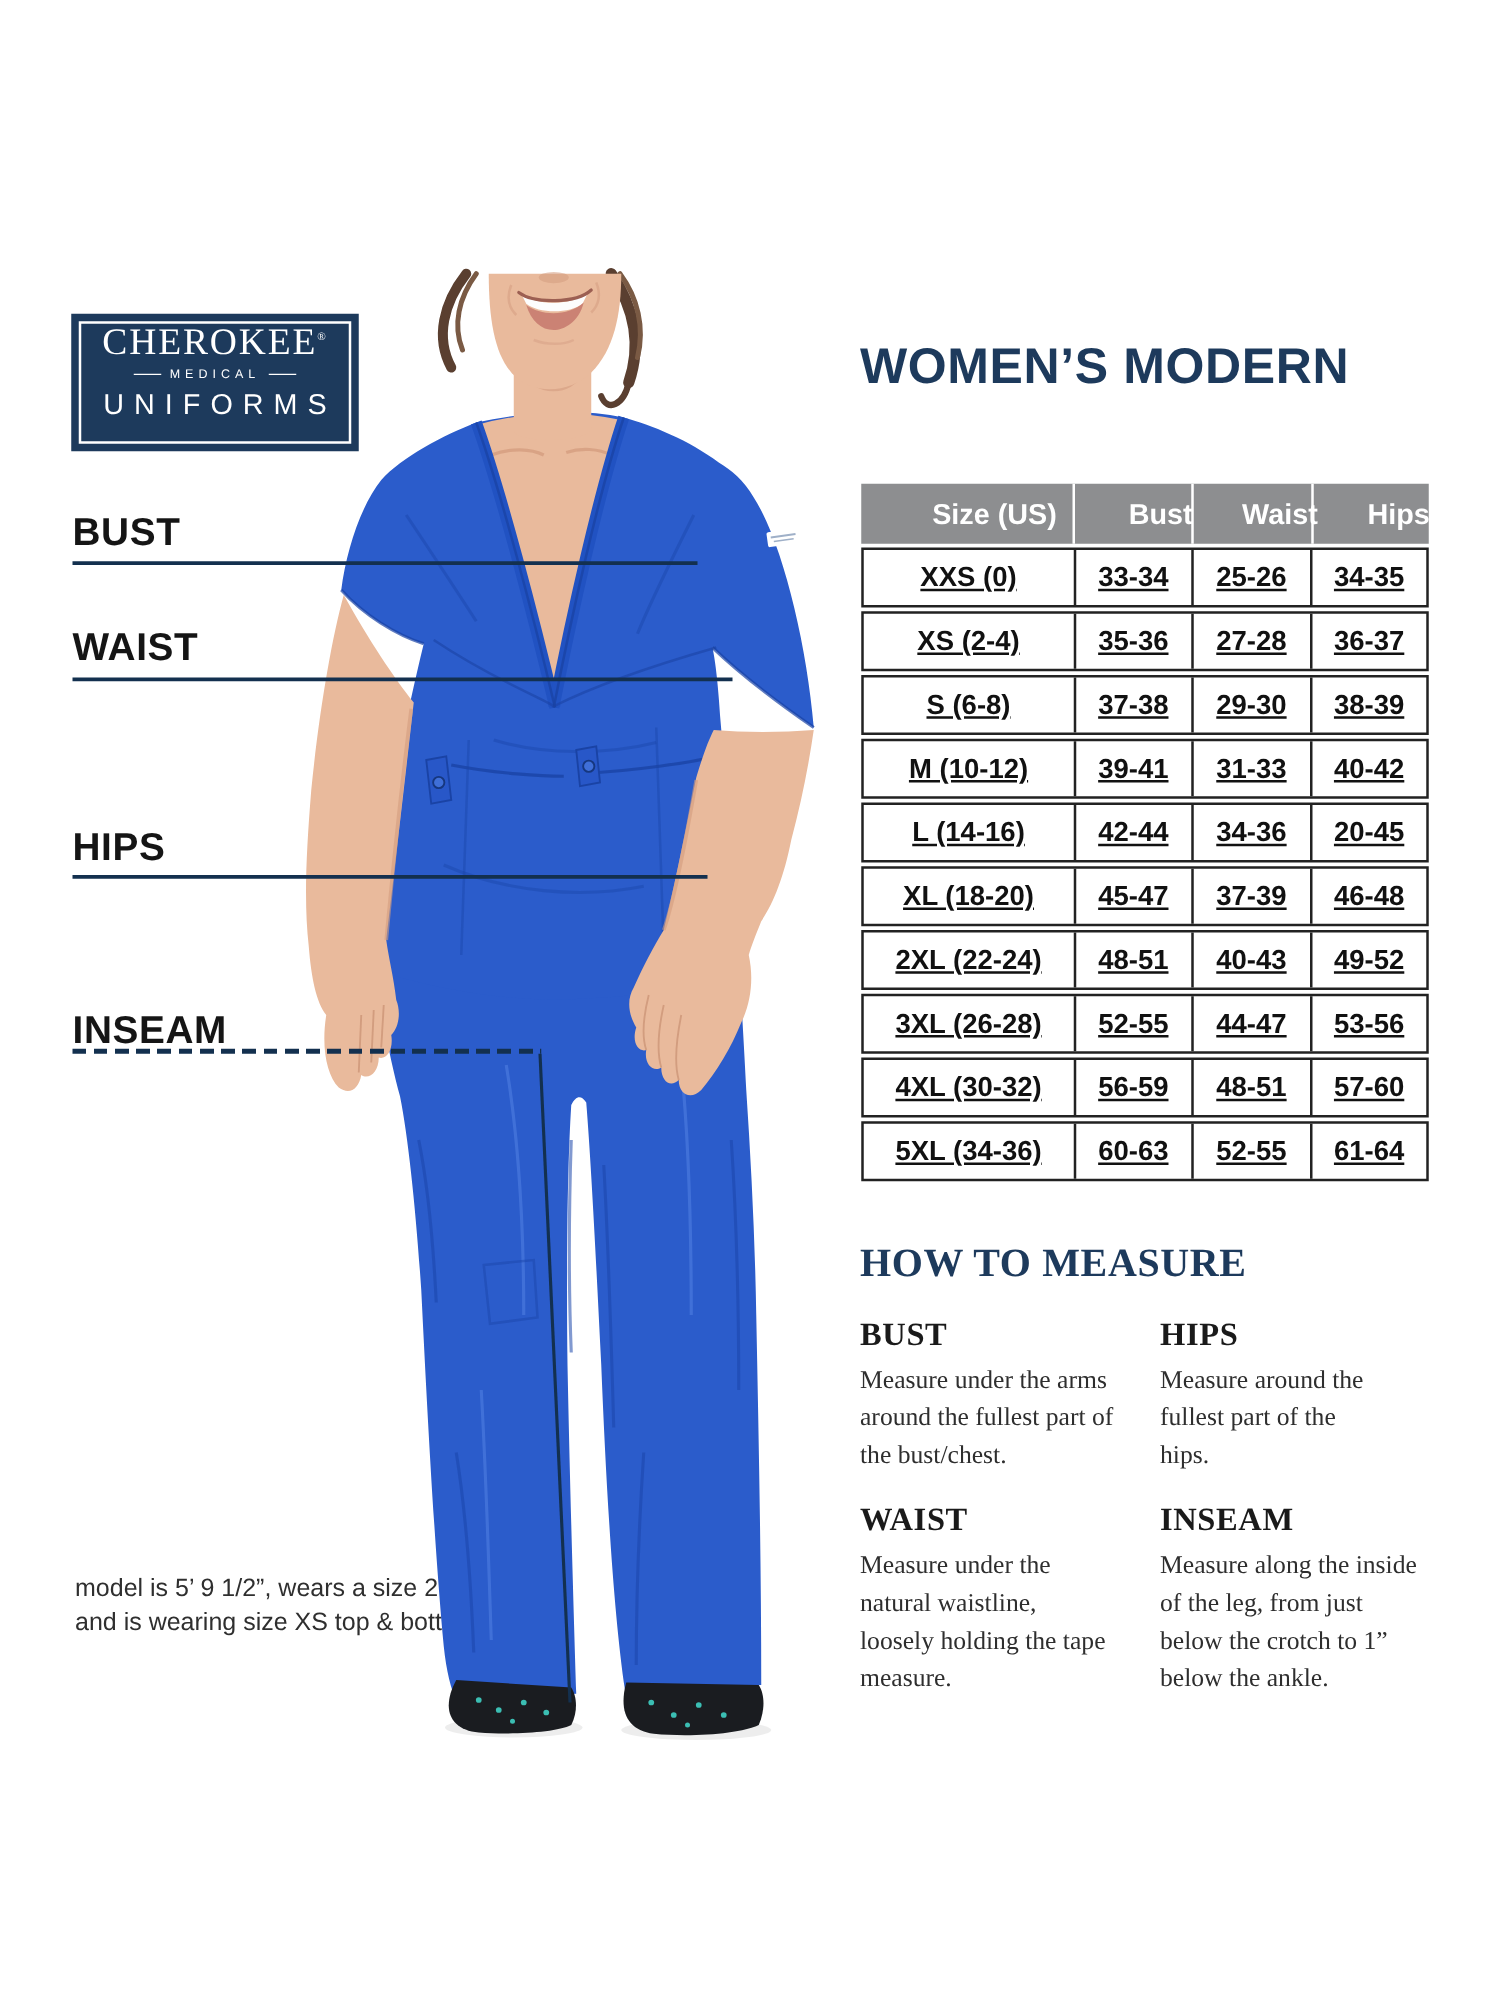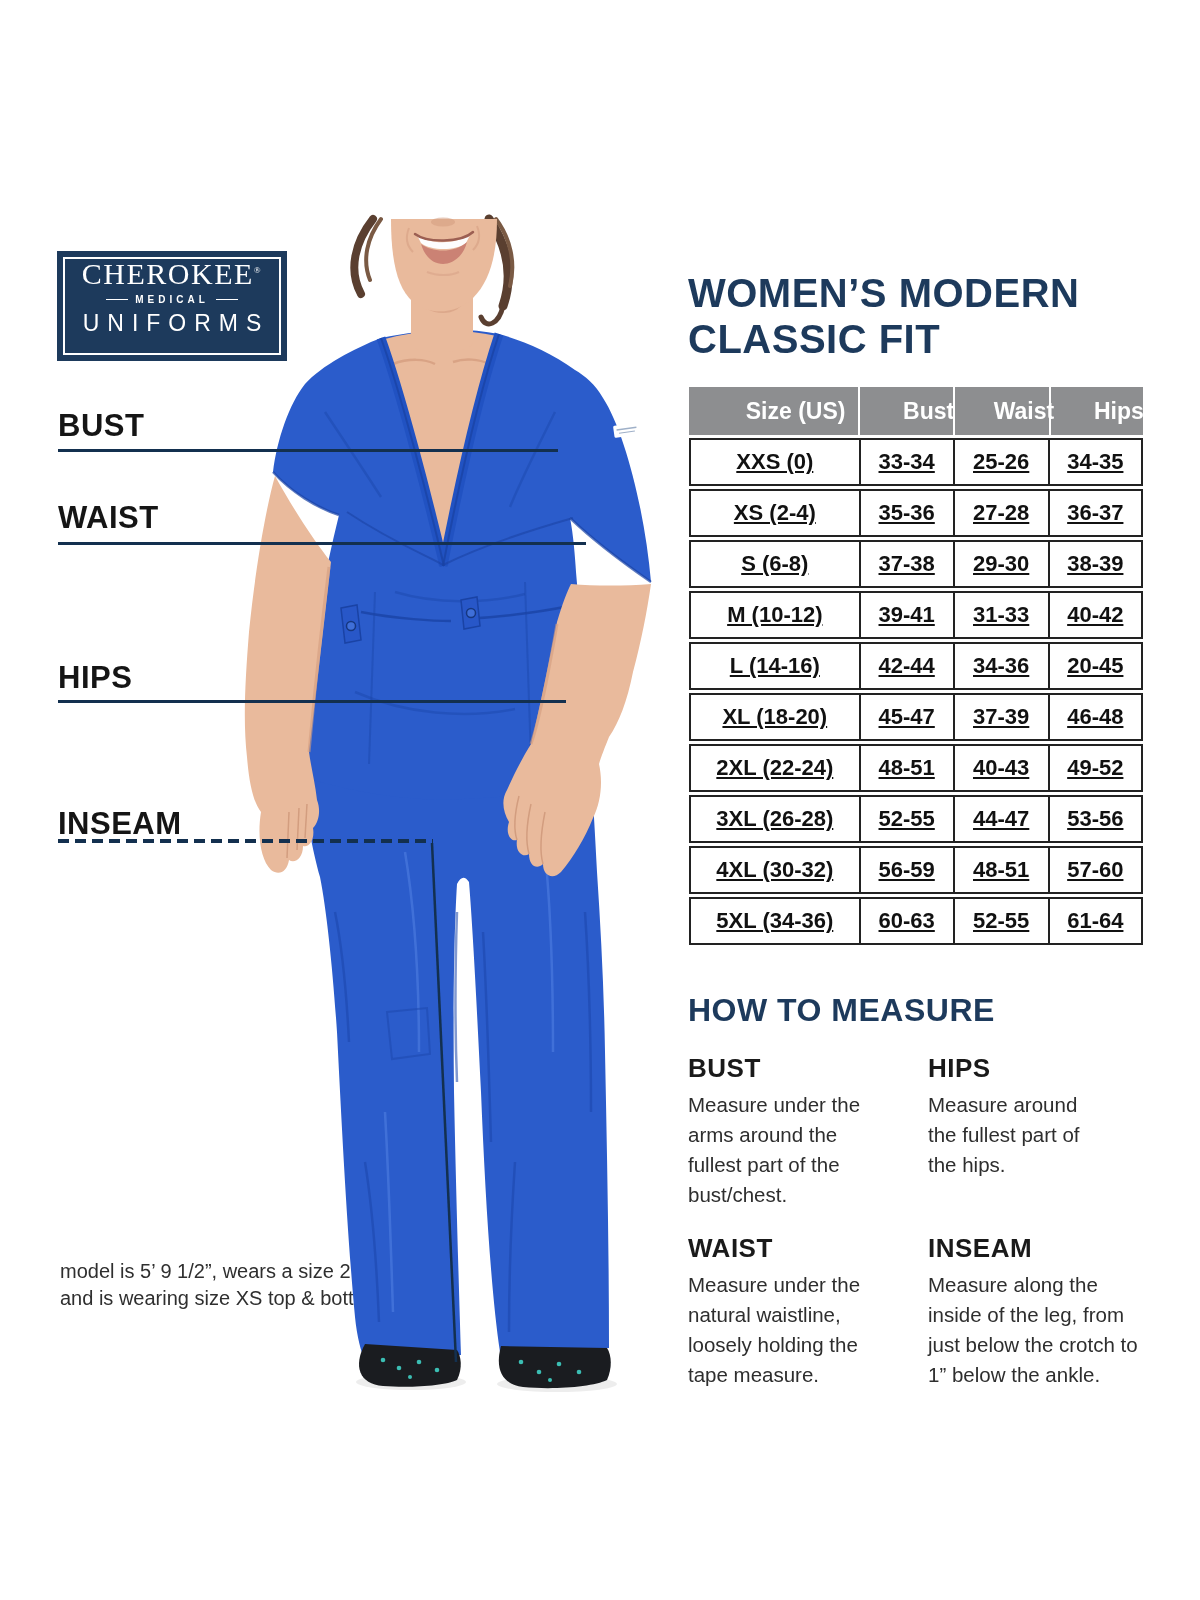--- a/index.html
+++ b/index.html
@@ -8,21 +8,21 @@
 
   
   .logo-box{position:absolute;left:57px;top:251px;width:230px;height:110px;background:#1d3a5c;
             display:flex;align-items:center;justify-content:center;}
   .logo-inner{width:214px;height:94px;border:2px solid #ffffff;display:flex;flex-direction:column;
               align-items:center;color:#fff;}
   .logo-name{font-family:"Liberation Serif", serif;font-size:30px;letter-spacing:1.5px;line-height:1;}
   .logo-reg{font-size:9px;vertical-align:super;}
   .logo-medical{display:flex;align-items:center;gap:7px;margin-top:5px;}
   .logo-medical .dash{width:22px;height:1.5px;background:#fff;}
-  .logo-medical .txt{font-size:10px;letter-spacing:4px;font-weight:bold;}
+  .logo-medical .txt{font-size:10px;letter-spacing:4px;font-weight:normal;}
   .logo-uniforms{font-size:23px;letter-spacing:8px;font-weight:normal;margin-top:5px;margin-right:-8px;}
 
   
   .m-label{position:absolute;left:58px;font-size:31px;font-weight:bold;letter-spacing:.5px;color:#151515;z-index:4;}
   .m-line{position:absolute;left:58px;height:3px;background:#13304f;z-index:4;}
   .m-line.dashed{height:4px;background:repeating-linear-gradient(to right,#13304f 0 11px,transparent 11px 17px);}
 
   
   .title{position:absolute;left:688px;top:270px;font-size:40px;line-height:1.16;font-weight:bold;
          color:#1d3a5c;letter-spacing:.5px;}
@@ -30,21 +30,21 @@
   .thead,.trow{display:grid;grid-template-columns:37.7% 20.9% 21.1% 20.3%;}
   .thead{background:#8d8e90;height:48px;}
   .th{color:#ffffff;font-weight:bold;font-size:23px;display:flex;align-items:center;justify-content:center;
       border-right:2px solid #ffffff;padding-left:44px;}
   .th:last-child{border-right:none;}
   .trow{height:44px;border:2px solid #222222;margin-top:3px;background:#fff;}
   .td{display:flex;align-items:center;justify-content:center;font-weight:bold;font-size:22px;
       border-right:2px solid #222222;color:#111;text-decoration:underline;}
   .td:last-child{border-right:none;}
 
-  .how-to{position:absolute;left:688px;top:992px;width:456px;}
+  .how-to{position:absolute;left:688px;top:992px;width:456px;font-family:Liberation Serif, serif;}
   .how-to-heading{font-size:32px;font-weight:bold;color:#1d3a5c;letter-spacing:.5px;}
   .how-grid{display:grid;grid-template-columns:240px 216px;row-gap:22px;margin-top:24px;}
   .how-item h4{margin:0 0 6px 0;font-size:26px;font-weight:bold;color:#1a1a1a;letter-spacing:.5px;}
   .how-item p{margin:0;font-size:20.5px;line-height:1.47;color:#2e2e2e;}
   .how-item.bust p{max-width:206px;}
   .how-item.hips p{max-width:168px;}
   .how-item.waist p{max-width:200px;}
   .how-item.inseam p{max-width:214px;}
 
   .model-note{position:absolute;left:60px;top:1258px;font-size:20px;line-height:1.35;color:#2f2f2f;}
@@ -209,21 +209,20 @@
   <div class="m-line" style="top:542px;width:528px"></div>
 
   <div class="m-label" style="top:660px">HIPS</div>
   <div class="m-line" style="top:700px;width:508px"></div>
 
   <div class="m-label" style="top:806px">INSEAM</div>
   <div class="m-line dashed" style="top:839px;width:375px"></div>
 
   <div class="title">
     <div>WOMEN’S MODERN</div>
-    <div>CLASSIC FIT</div>
   </div>
 
   <div class="size-table">
     <div class="thead">
       <div class="th">Size (US)</div>
       <div class="th">Bust</div>
       <div class="th">Waist</div>
       <div class="th">Hips</div>
     </div>
     <div class="trow">

